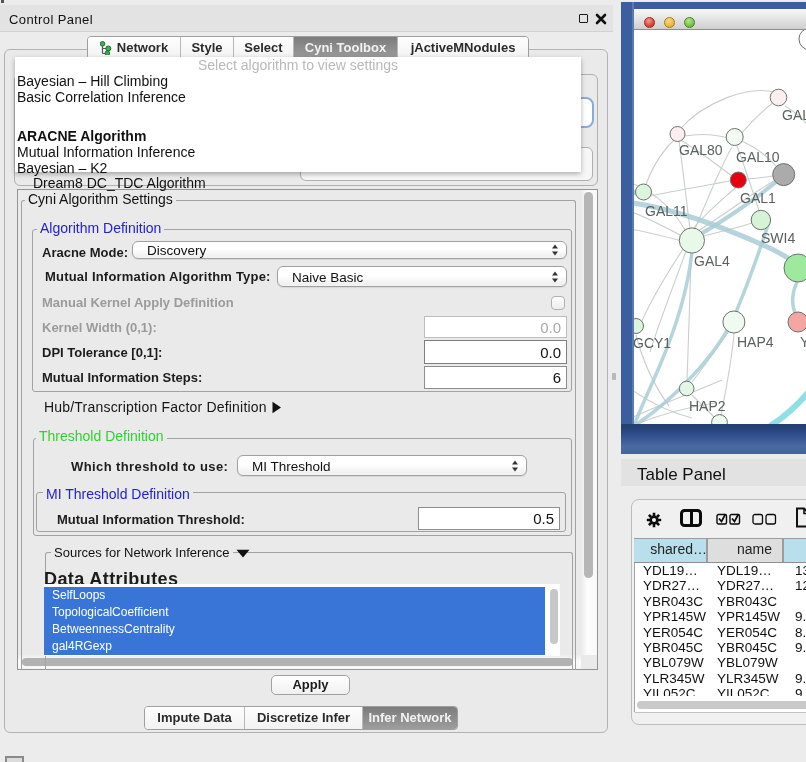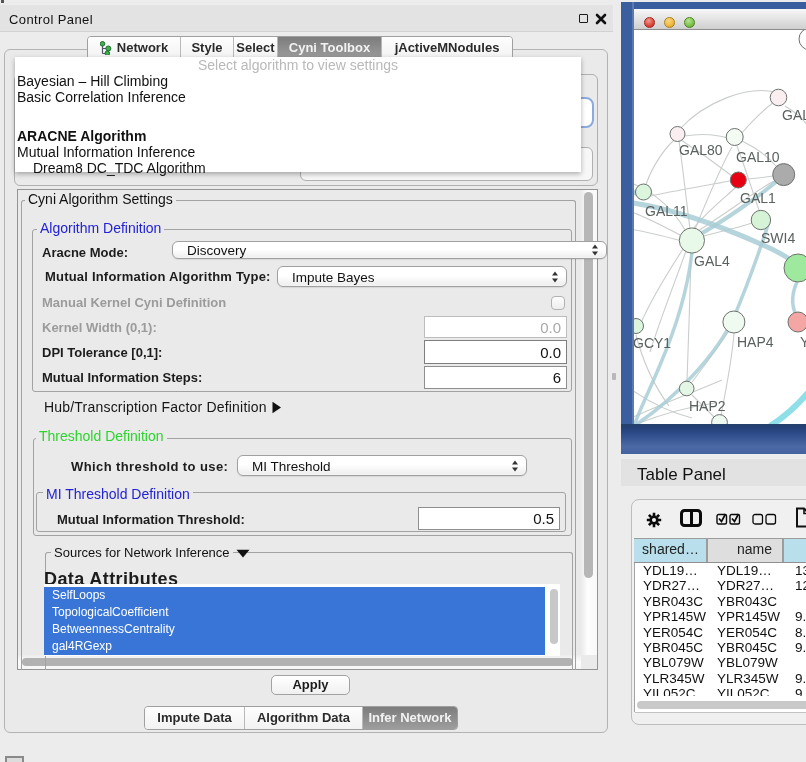--- a/index.html
+++ b/index.html
@@ -39,21 +39,21 @@
     </svg>
 
 <div class="abs" style="left:4px;top:49px;width:604px;height:684px;border:1px solid #b3b3b3;border-radius:6px;background:#eaeaea;box-sizing:border-box;"></div>
 
 <div class="segwrap" style="left:87px;top:36px;">
  <div class="seg" style="width:92px;"><svg width="12" height="14" viewBox="0 0 12 14" style="vertical-align:-3px;margin-right:5px;">
           <path d="M2.5 4 V12.5 M2.5 7.5 H7 M2.5 12.5 H6" stroke="#4a5668" stroke-width="1.2" fill="none"></path>
           <circle cx="2.5" cy="2.8" r="2.3" fill="#44ad52" stroke="#1c6f29" stroke-width="1"></circle>
           <circle cx="8.3" cy="7.5" r="2.5" fill="#44ad52" stroke="#1c6f29" stroke-width="1"></circle>
           <circle cx="7.3" cy="12.2" r="2.3" fill="#44ad52" stroke="#1c6f29" stroke-width="1"></circle>
-        </svg>Network</div><div class="seg" style="width:53px;">Style</div><div class="seg" style="width:44px;">Select</div><div class="seg sel" style="width:104px;">Cyni Toolbox</div><div class="seg" style="width:131px;">jActiveMNodules</div>
+        </svg>Network</div><div class="seg" style="width:53px;">Style</div><div class="seg" style="width:60px;">Select</div><div class="seg sel" style="width:104px;">Cyni Toolbox</div><div class="seg" style="width:131px;">jActiveMNodules</div>
 </div>
 
 <div class="abs" style="left:14px;top:74px;width:584px;height:112px;border:1px solid #b0b0b0;border-radius:6px;box-sizing:border-box;"></div>
 <div class="abs" style="left:300px;top:97px;width:294px;height:31px;border:2.5px solid #8cabdd;border-radius:8px;background:#fff;box-sizing:border-box;"></div>
 <div class="abs" style="left:300px;top:147px;width:293px;height:34px;border:1px solid #b0b0b0;border-radius:6px;background:#f7f7f7;box-sizing:border-box;"></div>
 
 <div class="abs" style="left:17px;top:189px;width:581px;height:481px;border:1px solid #949494;background:#eaeaea;box-sizing:border-box;"></div>
 
 <div class="abs" style="left:581px;top:190px;width:16px;height:465px;background:linear-gradient(90deg,#eaeaea,#fdfdfd 40%,#f8f8f8);"></div>
 <div class="abs" style="left:584px;top:192px;width:9px;height:386px;background:#b6b6b6;border-radius:4.5px;"></div>
@@ -61,30 +61,30 @@
 <div class="abs" style="left:18px;top:655px;width:563px;height:14px;background:linear-gradient(#ededed,#fcfcfc 50%,#f6f6f6);"></div>
 <div class="abs" style="left:22px;top:658px;width:551px;height:8px;background:#b2b2b2;border-radius:4px;"></div>
 
 <div class="gbox" style="left:21px;top:200px;width:555px;height:470px;border-bottom:none;border-radius:3px 3px 0 0;"></div>
 <div class="gtitle" style="left:25px;top:192px;color:#111;">Cyni Algorithm Settings</div>
 
 <div class="gbox" style="left:32px;top:229px;width:540px;height:163px;"></div>
 <div class="gtitle" style="left:37px;top:221px;color:#2222d6;">Algorithm Definition</div>
 
 <div class="lbl" style="left:42px;top:245px;">Aracne Mode:</div>
-<div class="combo" style="left:132px;top:241px;width:435px;height:18px;margin-left:40px;">
+<div class="combo" style="left:132px;top:241px;width:435px;height:18px;">
       <span class="ctext">Discovery</span>
       <span class="carr"></span>
     </div>
 <div class="lbl" style="left:45px;top:269px;letter-spacing:0.2px;">Mutual Information Algorithm Type:</div>
 <div class="combo" style="left:277px;top:266px;width:290px;height:21px;">
-      <span class="ctext">Impute Bayes</span>
+      <span class="ctext">Naive Basic</span>
       <span class="carr"></span>
     </div>
-<div class="lbl dis" style="left:42px;top:295px;">Manual Kernel Cyni Definition</div>
+<div class="lbl dis" style="left:42px;top:295px;">Manual Kernel Apply Definition</div>
 <div class="abs" style="left:551px;top:296px;width:14px;height:14px;border:1px solid #b2b2b2;border-radius:4px;background:linear-gradient(#fdfdfd,#ededed);box-sizing:border-box;"></div>
 <div class="lbl dis" style="left:42px;top:320px;">Kernel Width (0,1):</div>
 <div class="inp" style="left:424px;top:316px;width:143px;height:22px;color:#a9a9a9;border-color:#bdbdbd;">0.0</div>
 <div class="lbl" style="left:42px;top:345px;">DPI Tolerance [0,1]:</div>
 <div class="inp" style="left:424px;top:340px;width:143px;height:24px;border-color:#7e7e7e;">0.0</div>
 <div class="lbl" style="left:42px;top:370px;">Mutual Information Steps:</div>
 <div class="inp" style="left:424px;top:366px;width:143px;height:23px;border-color:#8e8e8e;">6</div>
 
 <div class="row" style="left:44px;top:399px;font-size:14px;letter-spacing:0.2px;color:#161616;">Hub/Transcription Factor Definition</div>
 <svg class="abs" style="left:271px;top:401px;" width="11" height="13" viewBox="0 0 11 13">
@@ -111,21 +111,21 @@
     </svg>
 <div class="lbl" style="left:44px;top:569px;font-size:18px;letter-spacing:0.4px;">Data Attributes</div>
 <div class="abs" style="left:44px;top:584px;width:516px;height:72px;background:#fff;"></div>
 <div class="abs" style="left:44px;top:587px;width:501px;height:68px;background:#3875d7;"></div>
 <div class="abs" style="left:52px;top:587px;width:400px;font-size:12px;color:#fff;line-height:17px;">SelfLoops<br>TopologicalCoefficient<br>BetweennessCentrality<br>gal4RGexp</div>
 <div class="abs" style="left:550px;top:589px;width:8px;height:55px;background:#c7c7c7;border-radius:4px;"></div>
 
 <div class="abs" style="left:271px;top:675px;width:79px;height:20px;border:1px solid #a2a2a2;border-radius:5px;background:linear-gradient(#ffffff,#f0f0f0);box-sizing:border-box;text-align:center;line-height:18px;font-size:13px;font-weight:bold;color:#1c1c1c;">Apply</div>
 
 <div class="segwrap" style="left:144px;top:706px;">
- <div class="seg" style="width:99px;">Impute Data</div><div class="seg" style="width:118px;">Algorithm Data</div><div class="seg sel" style="width:95px;">Infer Network</div>
+ <div class="seg" style="width:99px;">Impute Data</div><div class="seg" style="width:118px;">Discretize Infer</div><div class="seg sel" style="width:95px;">Infer Network</div>
 </div>
 
 <div class="abs" style="left:5px;top:756px;width:19px;height:10px;border:2px solid #8a8a8a;background:#dcdcdc;box-sizing:border-box;"></div>
 
 <div class="abs" style="left:612px;top:373px;width:4px;height:7px;background:#b9b9b9;border-radius:1px;"></div>
 
 <div class="abs" style="left:621px;top:424px;width:185px;height:30px;background:linear-gradient(#1e3a6e,#2c4a87 30%,#4a69a5 75%,#44639e);"></div>
 
 <div class="abs" style="left:621px;top:2px;width:185px;height:423px;background:#3b5e9e;"></div>
 <div class="abs" style="left:632px;top:2px;width:2px;height:423px;background:#5b7ab2;"></div>
@@ -237,32 +237,33 @@
 <svg class="abs" style="left:795px;top:507px;" width="16" height="21" viewBox="0 0 16 21">
 <path d="M2 1.5 H9 L14 6.5 V19.5 H2 Z" fill="none" stroke="#111" stroke-width="2"></path>
 <path d="M9 1.5 V6.5 H14" fill="none" stroke="#111" stroke-width="1.6"></path>
     </svg>
 
 <div class="abs" style="left:634px;top:538px;width:172px;height:174px;background:#fff;border-left:1px solid #a5a5a5;box-sizing:border-box;"></div>
 <div class="abs" style="left:634px;top:538px;width:74px;height:25px;background:#b9dfec;border-right:2px solid #9c9c9c;border-top:1px solid #9c9c9c;box-sizing:border-box;"></div>
 <div class="abs" style="left:708px;top:538px;width:76px;height:25px;background:#dedede;border-right:2px solid #9c9c9c;border-top:1px solid #9c9c9c;box-sizing:border-box;"></div>
 <div class="abs" style="left:784px;top:538px;width:22px;height:25px;background:#b9dfec;border-top:1px solid #9c9c9c;box-sizing:border-box;"></div>
 <div class="abs" style="left:634px;top:562px;width:172px;height:1px;background:#8f8f8f;"></div>
-<div class="abs" style="left:634px;top:541px;width:73px;font-size:14px;color:#222;text-align:center;">shared…</div>
+<div class="abs" style="left:634px;top:541px;width:73px;font-size:14px;color:#222;text-align:right;">shared…</div>
 <div class="abs" style="left:708px;top:541px;width:64px;font-size:14px;color:#222;text-align:right;">name</div>
 <div class="row" style="left:643px;top:563px;line-height:15.4px;font-size:13.5px;">YDL19…<br>YDR27…<br>YBR043C<br>YPR145W<br>YER054C<br>YBR045C<br>YBL079W<br>YLR345W<br>YIL052C</div>
 <div class="row" style="left:717px;top:563px;line-height:15.4px;font-size:13.5px;">YDL19…<br>YDR27…<br>YBR043C<br>YPR145W<br>YER054C<br>YBR045C<br>YBL079W<br>YLR345W<br>YIL052C</div>
 <div class="row" style="left:795px;top:563px;line-height:15.4px;font-size:13.5px;">13<br>12<br>&nbsp;<br>9.<br>8.<br>9.<br>&nbsp;<br>9.<br>9.</div>
 <div class="abs" style="left:635px;top:696px;width:171px;height:16px;background:#fff;"></div>
 <div class="abs" style="left:637px;top:701px;width:175px;height:8px;background:#c9c9c9;border-radius:4px;"></div>
 <div class="abs" style="left:635px;top:712px;width:171px;height:1px;background:#c2c2c2;"></div>
 
 <div class="abs" style="left:15px;top:57px;width:566px;height:115px;background:#fff;box-shadow:0 2px 5px rgba(0,0,0,0.3);z-index:40;"></div>
 <div class="abs" style="left:15px;top:57px;width:566px;z-index:41;font-size:14px;color:#111;">
 <div style="height:17px;line-height:17px;text-align:center;color:#b9b9b9;">Select algorithm to view settings</div>
 <div style="height:15.7px;line-height:15.7px;padding-left:2px;">Bayesian – Hill Climbing</div>
 <div style="height:15.7px;line-height:15.7px;padding-left:2px;">Basic Correlation Inference</div>
 <div style="height:15.7px;line-height:15.7px;padding-left:2px;font-weight:bold;margin-top:24px;">ARACNE Algorithm</div>
 <div style="height:15.7px;line-height:15.7px;padding-left:2px;">Mutual Information Inference</div>
+<div style="height:15.7px;line-height:15.7px;padding-left:2px;">Bayesian – K2</div>
 <div style="height:15.7px;line-height:15.7px;padding-left:18px;">Dream8 DC_TDC Algorithm</div>
 </div>
 
 </div>
 
 </body></html>

